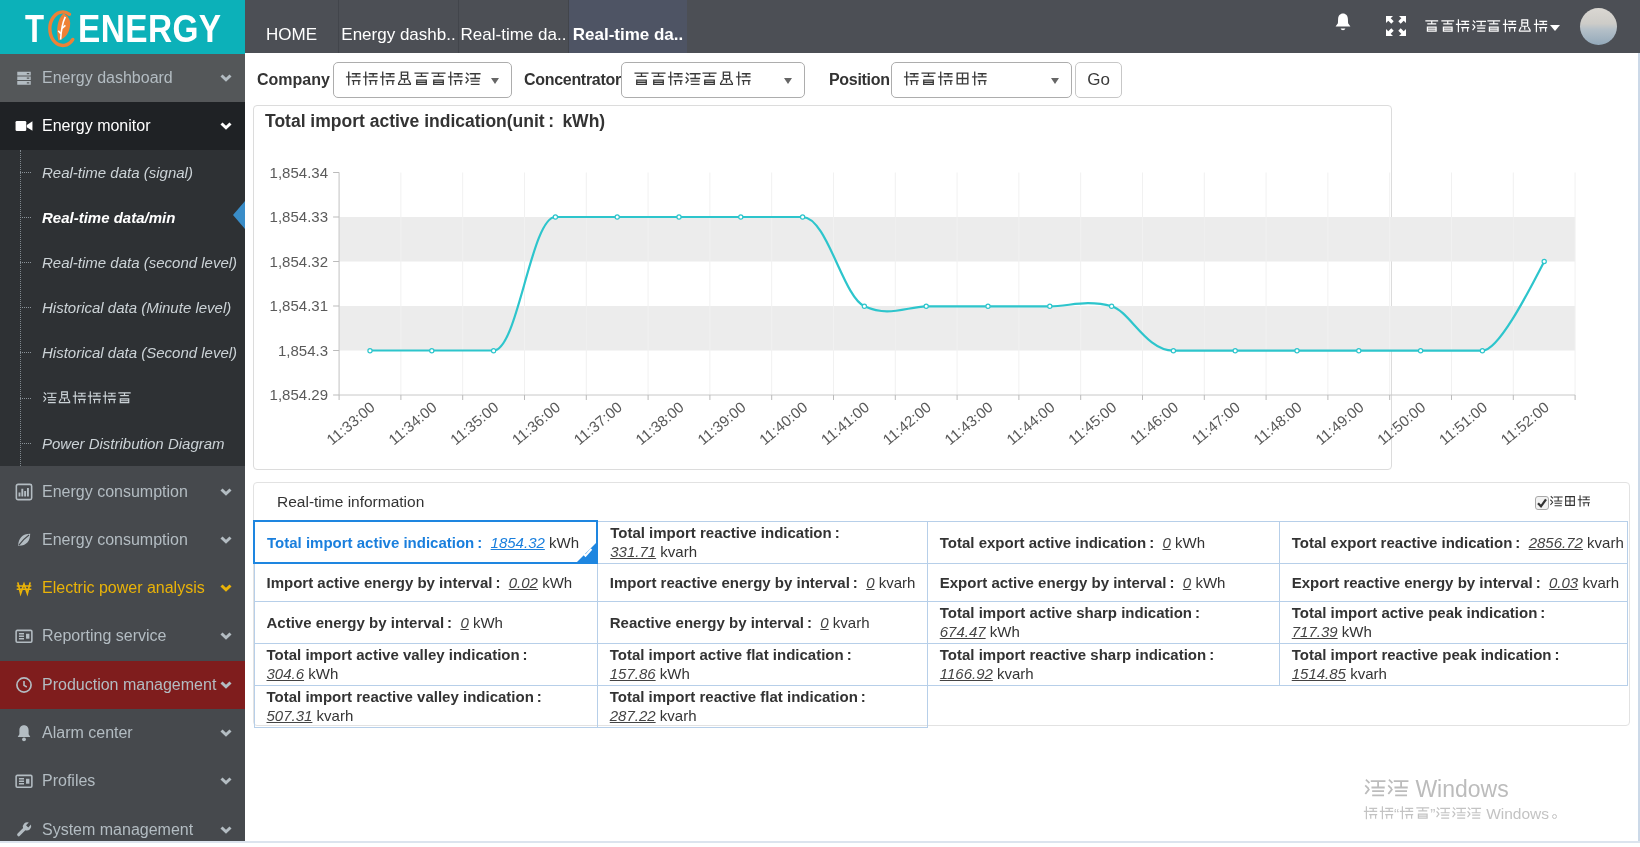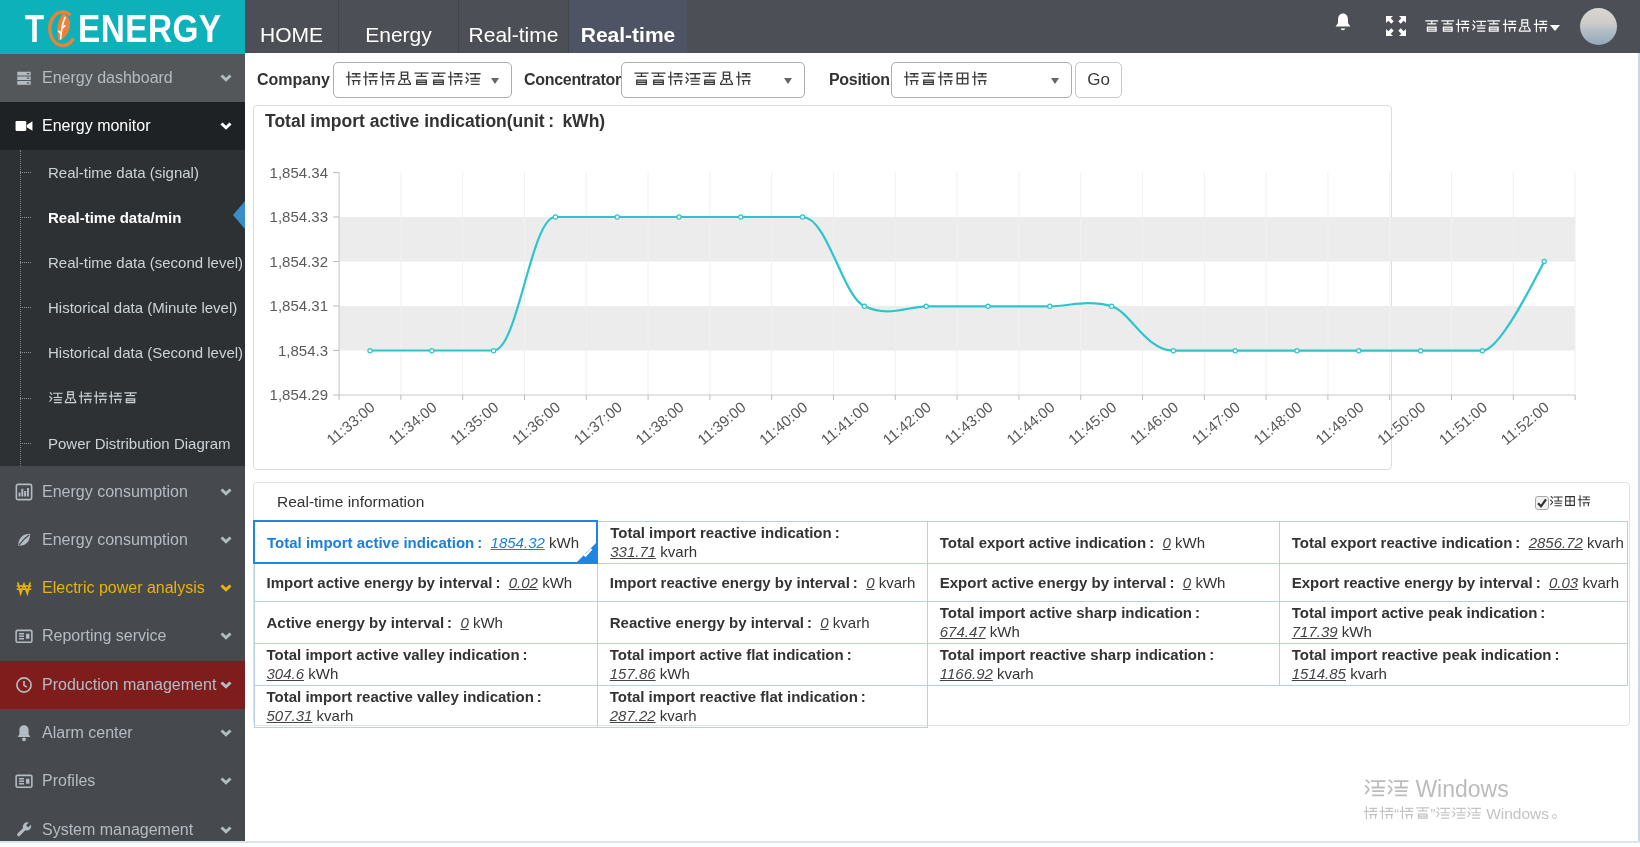--- a/index.html
+++ b/index.html
@@ -4,32 +4,32 @@
 *{margin:0;padding:0;box-sizing:border-box;}
 html,body{width:1640px;height:847px;overflow:hidden;background:#fff;}
 body{font-family:"Liberation Sans",sans-serif;}
 #app{position:relative;width:1640px;height:847px;overflow:hidden;}
 .abs{position:absolute;}
 .cn{width:1em;height:1em;display:inline-block;vertical-align:-0.1em;}
 .cn use{stroke:currentColor;fill:none;stroke-width:1.25;stroke-linecap:square;}
 
 #logo{left:0;top:0;width:245px;height:54px;background:#0cb1b9;color:#fff;}
 #topnav{left:245px;top:0;width:1395px;height:53px;background:#4c4f55;}
-.tab{position:absolute;top:0;height:53px;color:#fff;font-size:21px;line-height:70px;text-align:center;border-left:1px solid #42454b;}
+.tab{position:absolute;top:0;height:53px;color:#fff;font-size:17px;line-height:70px;text-align:center;border-left:1px solid #42454b;}
 .tab.first{border-left:none;}
 .tab.active{background:#4e5464;font-weight:bold;border-left:1px solid #42454b;}
 
 #sidebar{left:0;top:54px;width:245px;height:787px;background:#46494d;overflow:hidden;}
 .sitem{position:absolute;left:0;width:245px;height:48px;color:#b6bfc4;font-size:16px;}
 .sitem .txt{position:absolute;left:42px;top:0;line-height:48px;}
 .sitem .ic{position:absolute;left:15px;top:15px;width:18px;height:18px;}
 .sitem .chev{position:absolute;right:13px;top:20px;width:12px;height:8px;}
 .sitem .chev svg{display:block;width:12px;height:8px;}
 .sub{position:absolute;left:0;width:245px;height:45px;color:#ccd3d7;font-size:15px;}
-.sub .txt{position:absolute;left:48px;line-height:45px;}
+.sub .txt{position:absolute;left:42px;line-height:45px;font-style:italic;}
 .sub .dash{position:absolute;left:20px;top:22px;width:11px;border-top:1px dotted #8a9298;}
 
 #content{left:245px;top:53px;width:1395px;height:794px;background:#fff;}
 .flabel{position:absolute;top:9px;height:36px;line-height:36px;font-weight:bold;font-size:16px;color:#333;}
 .fselect{position:absolute;top:9px;height:36px;border:1px solid #adadad;border-radius:5px;background:#fff;font-size:17px;color:#3a3a3a;line-height:34px;padding-left:11px;}
 .fselect .car{position:absolute;right:12px;top:15px;width:0;height:0;border-left:4.5px solid transparent;border-right:4.5px solid transparent;border-top:6px solid #666;}
 #gobtn{position:absolute;left:830px;top:9px;height:36px;width:47px;border:1px solid #c7c7c7;border-radius:5px;background:#fff;font-size:17px;color:#3a3a3a;line-height:34px;text-align:center;}
 #chartcard{position:absolute;left:8px;top:52px;width:1139px;height:365px;border:1px solid #dcdcdc;border-radius:4px;background:#fff;}
 #charttitle{position:absolute;left:11px;top:5px;font-size:17.5px;font-weight:bold;color:#333;}
 #panel{position:absolute;left:8px;top:429px;width:1377px;height:244px;border:1px solid #e2e2e2;border-radius:4px;background:#fff;padding-left:28px;}

